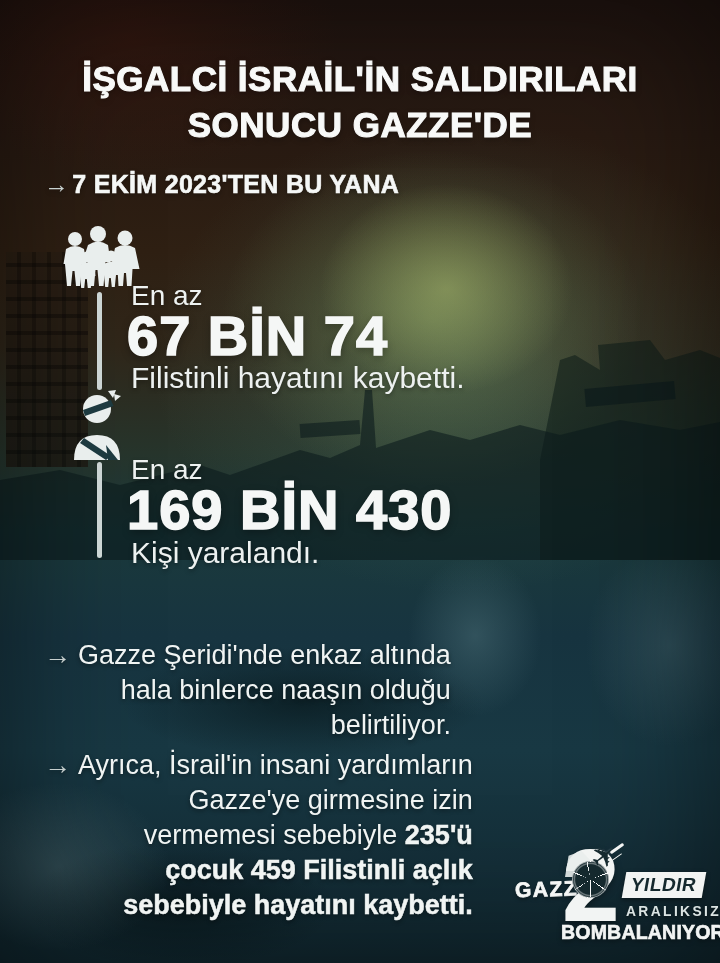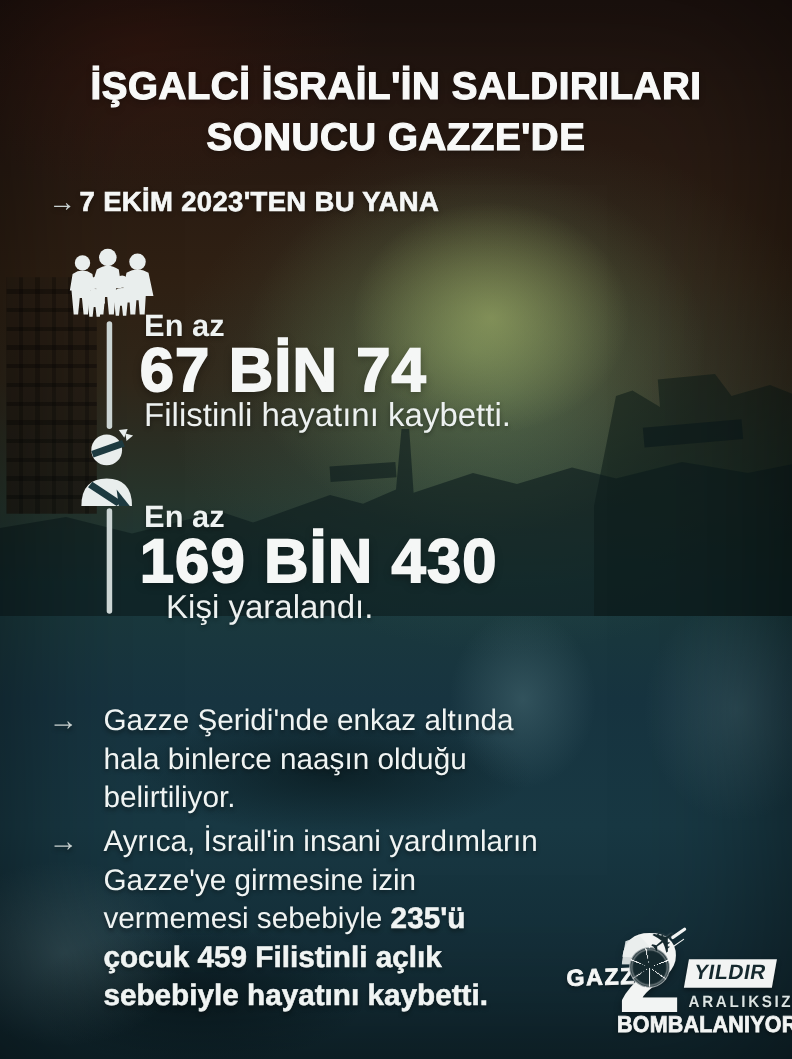--- a/index.html
+++ b/index.html
@@ -42,31 +42,31 @@
   .dateline{
     position:absolute;left:44px;top:170px;font-size:25px;font-weight:bold;
     letter-spacing:.3px;-webkit-text-stroke:.6px #f5f7f6;
     text-shadow:0 2px 5px rgba(0,0,0,.35);
   }
   .dateline .arrow{font-weight:400;-webkit-text-stroke:0;color:#c9d2d1;margin-right:3px;}
   .stat-icon{position:absolute;}
   .connector{position:absolute;left:97px;width:5px;border-radius:3px;background:#ccd5d4;}
   .seg1{top:292px;height:98px;}
   .seg2{top:462px;height:96px;}
-  .stat-qualifier{position:absolute;left:131px;font-size:28px;font-weight:700;color:#eef2f1;text-shadow:0 2px 4px rgba(0,0,0,.35);}
+  .stat-qualifier{position:absolute;left:131px;font-size:28px;font-weight:400;color:#eef2f1;text-shadow:0 2px 4px rgba(0,0,0,.35);}
   .stat-value{
     position:absolute;left:127px;font-size:56px;font-weight:bold;letter-spacing:1px;
     -webkit-text-stroke:1.6px #f5f7f6;text-shadow:0 3px 8px rgba(0,0,0,.35);white-space:nowrap;
   }
   .stat-caption{position:absolute;left:131px;font-size:30px;font-weight:400;color:#edf1f0;text-shadow:0 2px 4px rgba(0,0,0,.35);}
   .q1{top:280px;} .v1{top:303px;text-align:center;} .c1{top:361px;}
-  .q2{top:454px;} .v2{top:477px;} .c2{top:536px;margin-left:20px;}
+  .q2{top:454px;} .v2{top:477px;} .c2{top:536px;}
   .note{position:absolute;left:44px;font-size:27px;line-height:35px;color:#f0f4f3;text-shadow:0 2px 4px rgba(0,0,0,.4);}
   .note .arrow{position:absolute;left:0;top:0;color:#c6cfce;font-weight:400;}
-  .note .note-text{display:block;margin-left:50px;white-space:pre-line;font-weight:400;}
+  .note .note-text{display:block;margin-left:34px;white-space:pre-line;font-weight:400;text-align:right;}
   .note .bold{font-weight:bold;-webkit-text-stroke:.5px #f0f4f3;}
   .note1{top:638px;}
   .note2{top:748px;}
   
   .logo{position:absolute;left:505px;top:845px;width:205px;height:108px;}
   .logo-gazze{
     position:absolute;left:10px;top:32px;font-size:21px;font-weight:bold;letter-spacing:1.5px;
     transform:rotate(-2deg);-webkit-text-stroke:.8px #f2f4f3;text-shadow:0 2px 4px rgba(0,0,0,.5);
   }
   .logo-two{

